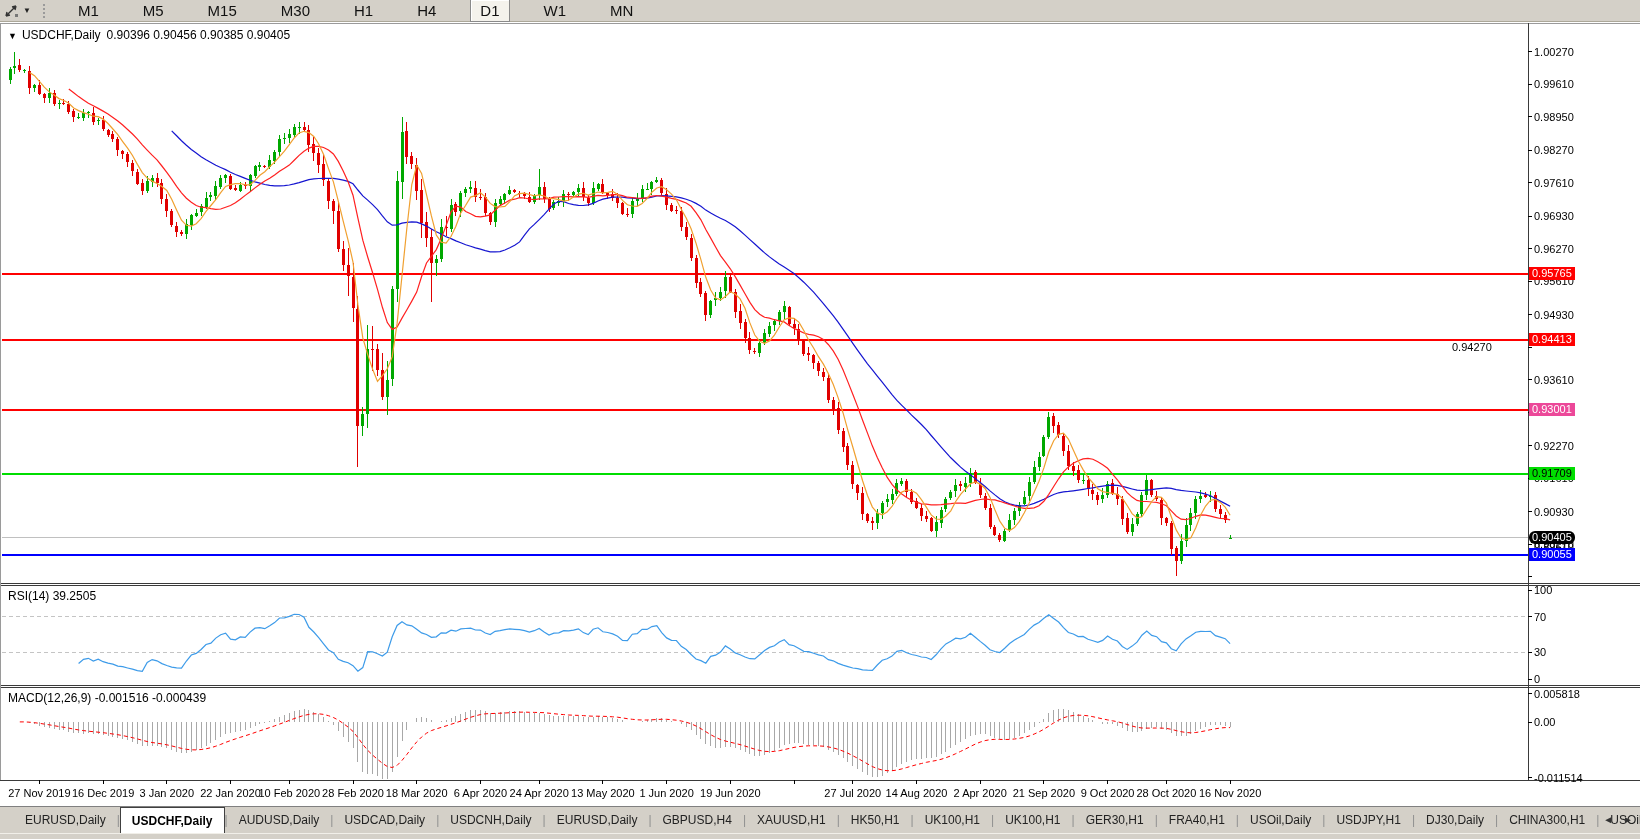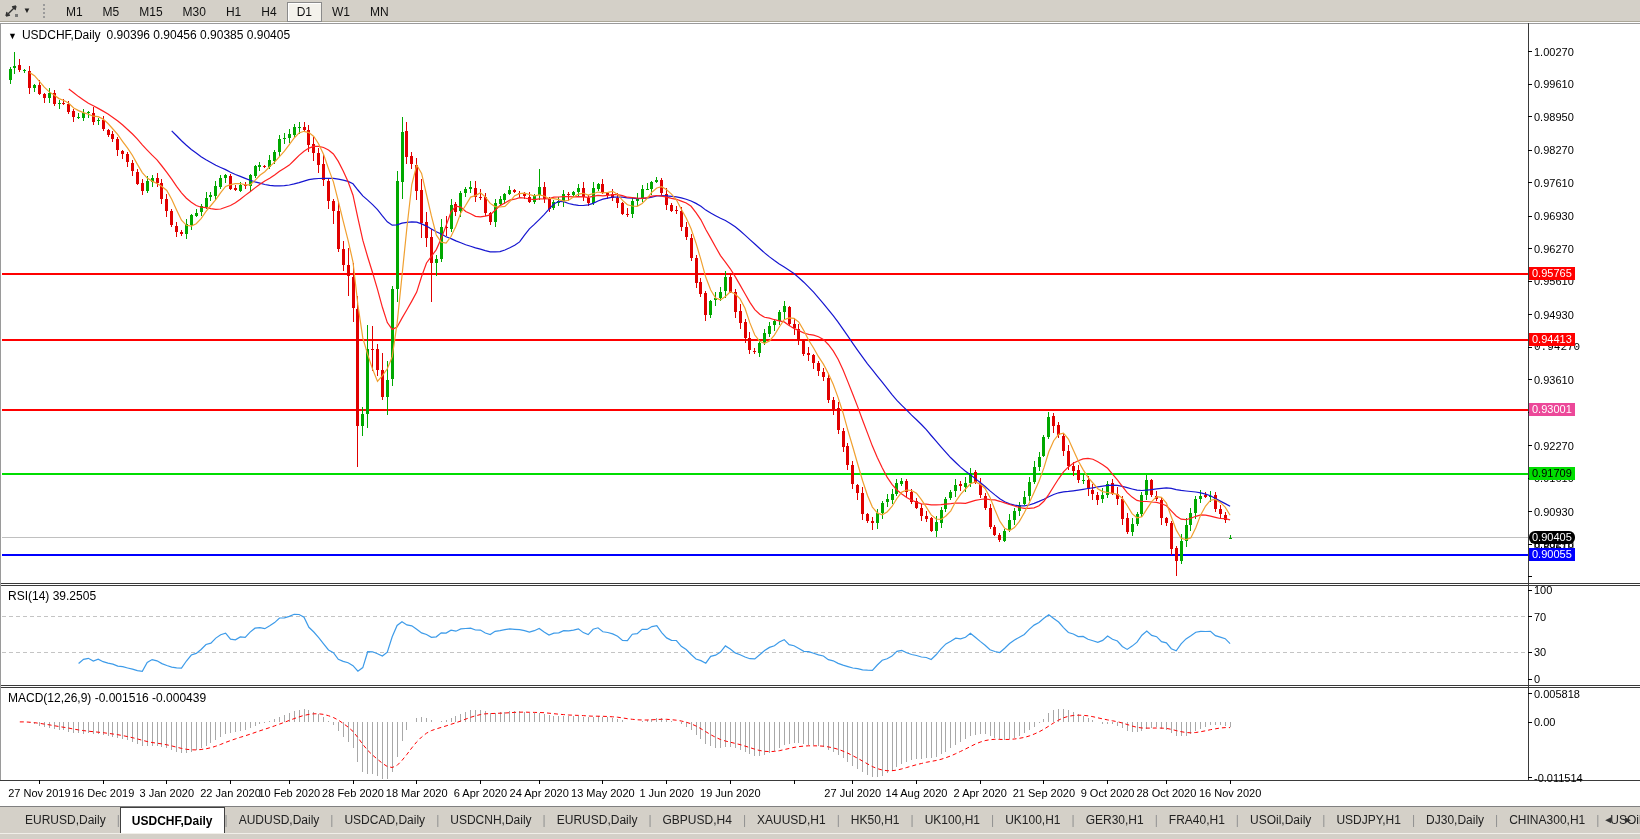--- a/index.html
+++ b/index.html
@@ -4,21 +4,21 @@
 <style>
   html,body{margin:0;padding:0;}
   body{width:1640px;height:839px;position:relative;background:#d4d0c8;overflow:hidden;
        font-family:"Liberation Sans",sans-serif;-webkit-font-smoothing:none;}
   
   #toolbar{position:absolute;left:0;top:0;width:1640px;height:22px;background:#d4d0c8;
            border-bottom:1px solid #aca899;display:flex;align-items:center;box-sizing:border-box;}
   #tool-icon-wrap{display:flex;align-items:center;padding:0 4px;}
   #tool-caret{font-size:8px;color:#222;margin-left:3px;}
   .grip{width:5px;height:14px;border-left:2px dotted #9a9a9a;margin:0 6px 0 8px;}
-  .tf-btn{font-size:12px;color:#111;padding:2px 9px;margin:0;border:1px solid transparent;line-height:14px;}
+  .tf-btn{font-size:15px;color:#111;padding:2px 9px;margin:12px;border:1px solid transparent;line-height:14px;}
   .tf-btn.active{background:#f4f2ec;border:1px solid #8a8a8a;box-shadow:inset 1px 1px 0 #ffffff;}
   
   #chart-area{position:absolute;left:0;top:22px;width:1640px;height:784px;background:#fff;}
   #chart-svg{position:absolute;left:0;top:0;}
   #labels-layer{position:absolute;left:0;top:0;width:1640px;height:648px;pointer-events:none;}
   #chart-title{position:absolute;left:8px;top:6px;font-size:12px;color:#000;white-space:nowrap;}
   #chart-title .caret{font-size:9px;margin-right:5px;}
   #chart-title .ohlc{margin-left:6px;}
   #rsi-label{position:absolute;left:8px;top:567px;font-size:12px;color:#000;}
   #macd-label{position:absolute;left:8px;top:669px;font-size:12px;color:#000;}
@@ -870,21 +870,21 @@
   <div id="labels-layer">
       <div class="axis-label" style="left: 1534px; top: 23.9697px;">1.00270</div>
       <div class="axis-label" style="left: 1534px; top: 56.4697px;">0.99610</div>
       <div class="axis-label" style="left: 1534px; top: 89px;">0.98950</div>
       <div class="axis-label" style="left: 1534px; top: 122.455px;">0.98270</div>
       <div class="axis-label" style="left: 1534px; top: 154.955px;">0.97610</div>
       <div class="axis-label" style="left: 1534px; top: 188.439px;">0.96930</div>
       <div class="axis-label" style="left: 1534px; top: 220.939px;">0.96270</div>
       <div class="axis-label" style="left: 1534px; top: 253.439px;">0.95610</div>
       <div class="axis-label" style="left: 1534px; top: 286.924px;">0.94930</div>
-      <div class="axis-label" style="left: 1534px; top: 319.424px; font-family: Liberation Mono, monospace;">0.94270</div>
+      <div class="axis-label" style="left: 1452px; top: 319.424px;">0.94270</div>
       <div class="axis-label" style="left: 1534px; top: 351.924px;">0.93610</div>
       <div class="axis-label" style="left: 1534px; top: 384.424px;">0.92950</div>
       <div class="axis-label" style="left: 1534px; top: 417.909px;">0.92270</div>
       <div class="axis-label" style="left: 1534px; top: 450.409px;">0.91610</div>
       <div class="axis-label" style="left: 1534px; top: 483.894px;">0.90930</div>
       <div class="axis-label" style="left: 1534px; top: 516.394px;">0.90270</div>
       <div class="axis-label" style="left: 1534px; top: 519px;">0.89610</div>
       <div class="price-badge" style="left: 1529px; top: 244.807px; background: rgb(255, 0, 0); color: rgb(255, 255, 255);">0.95765</div>
       <div class="price-badge" style="left: 1529px; top: 311.383px; background: rgb(255, 0, 0); color: rgb(255, 255, 255);">0.94413</div>
       <div class="price-badge" style="left: 1529px; top: 380.913px; background: #ec4899; color: rgb(255, 255, 255);">0.93001</div>

